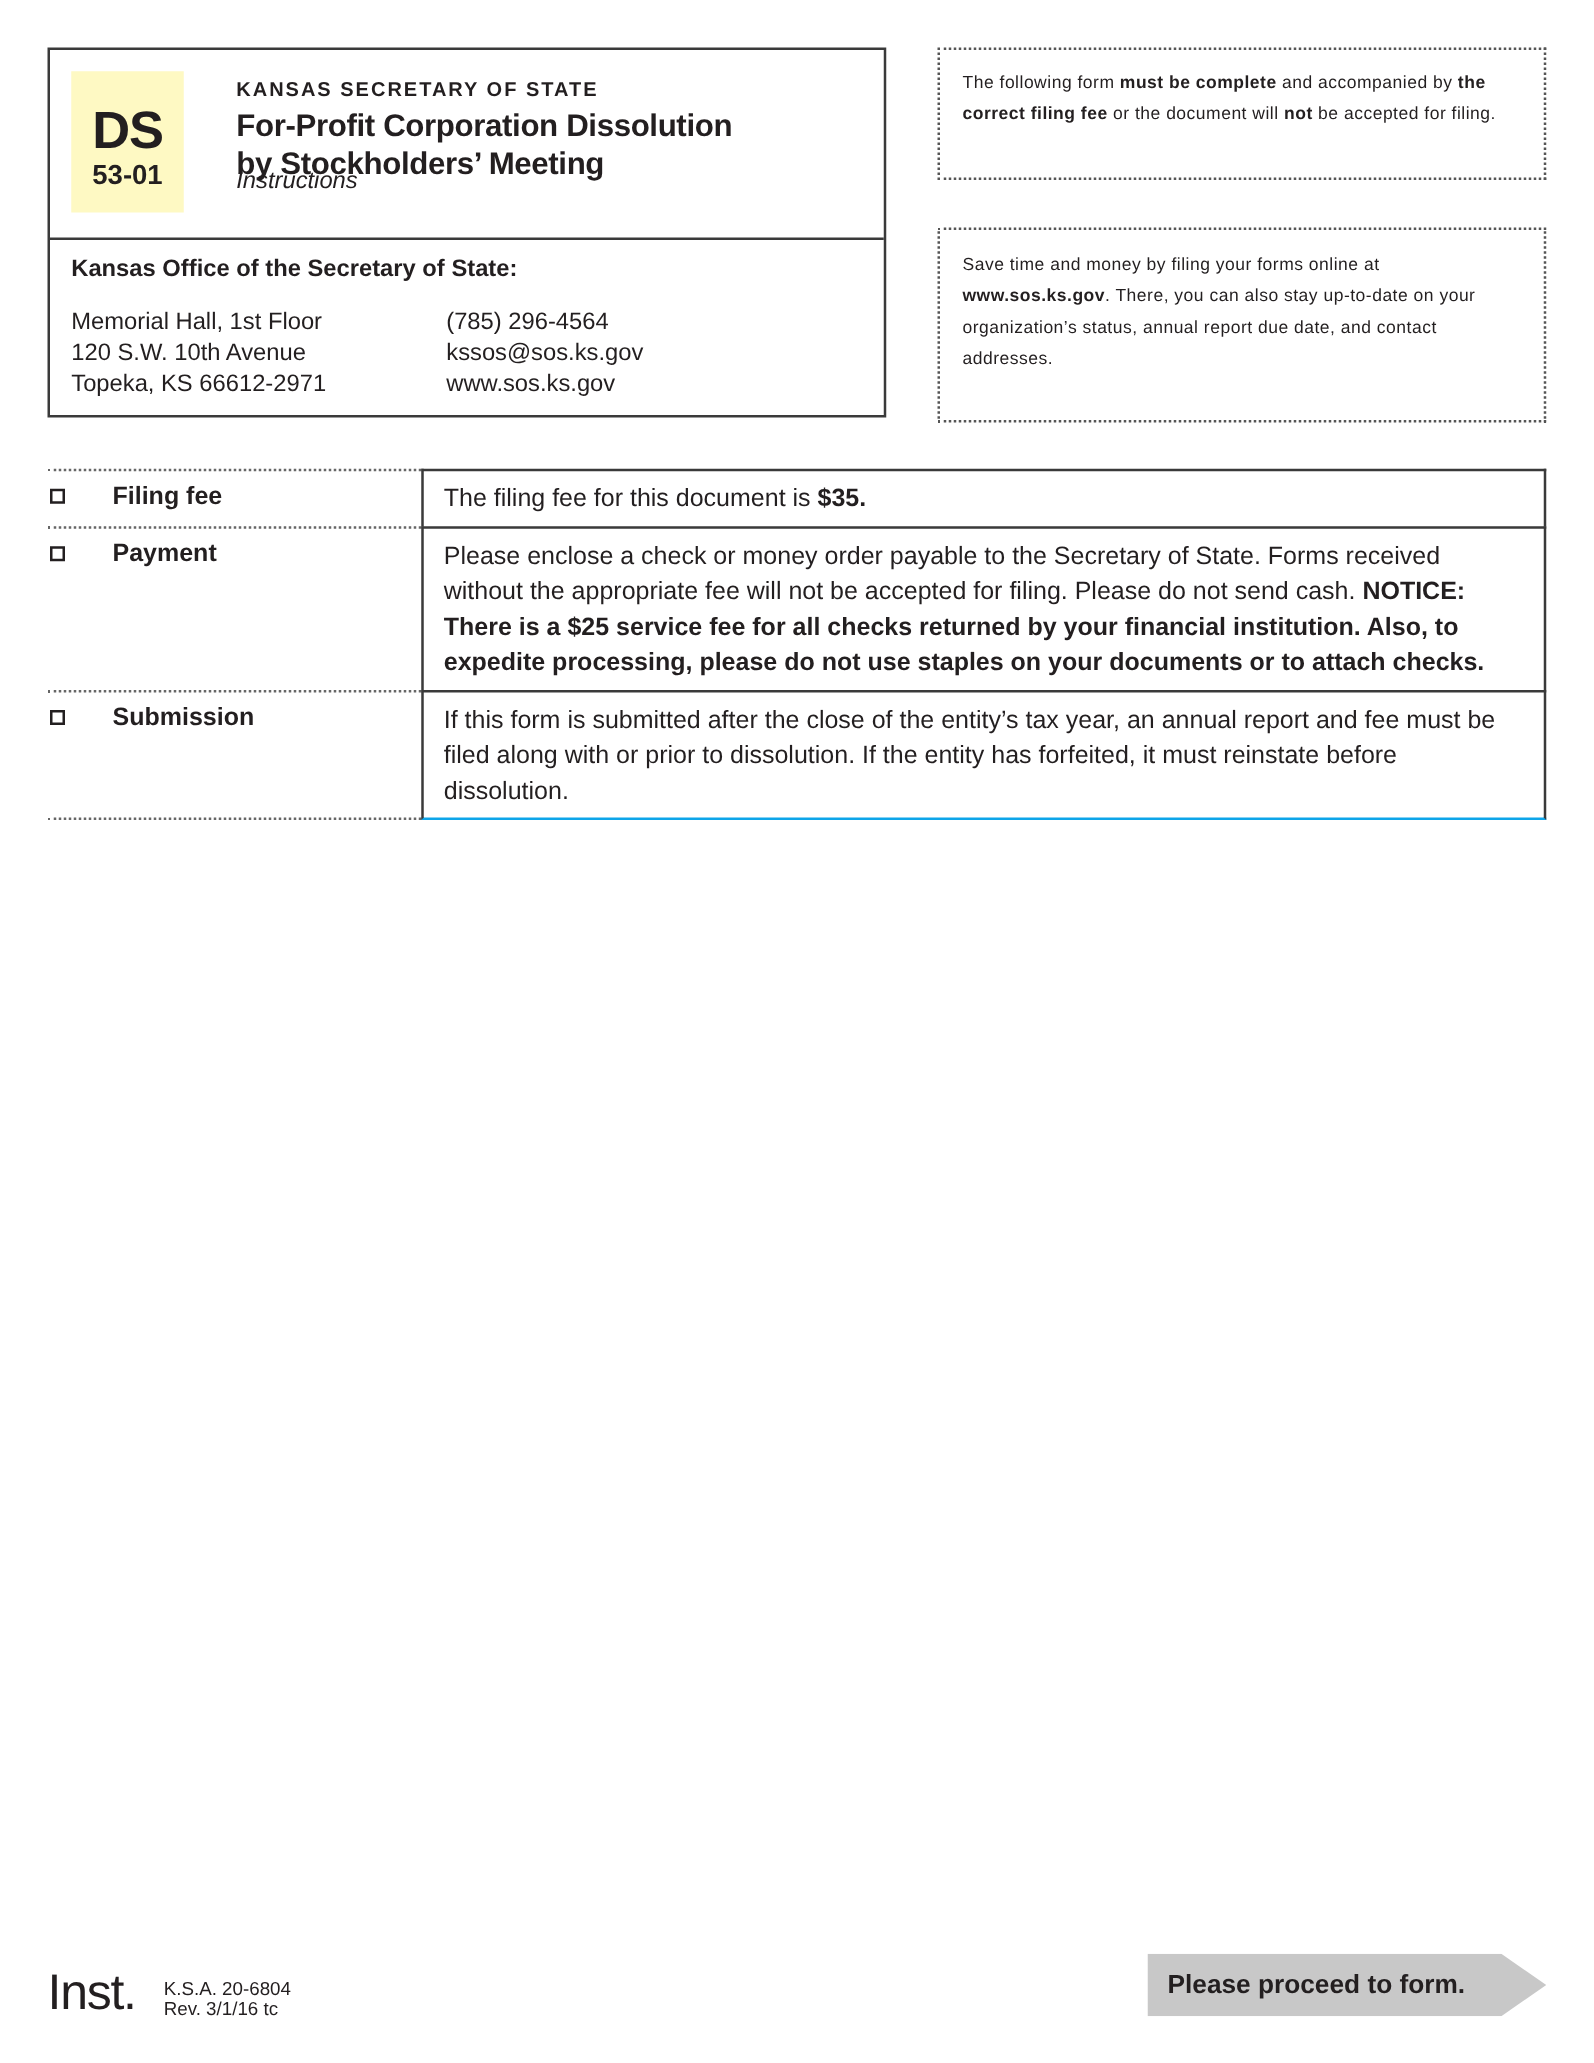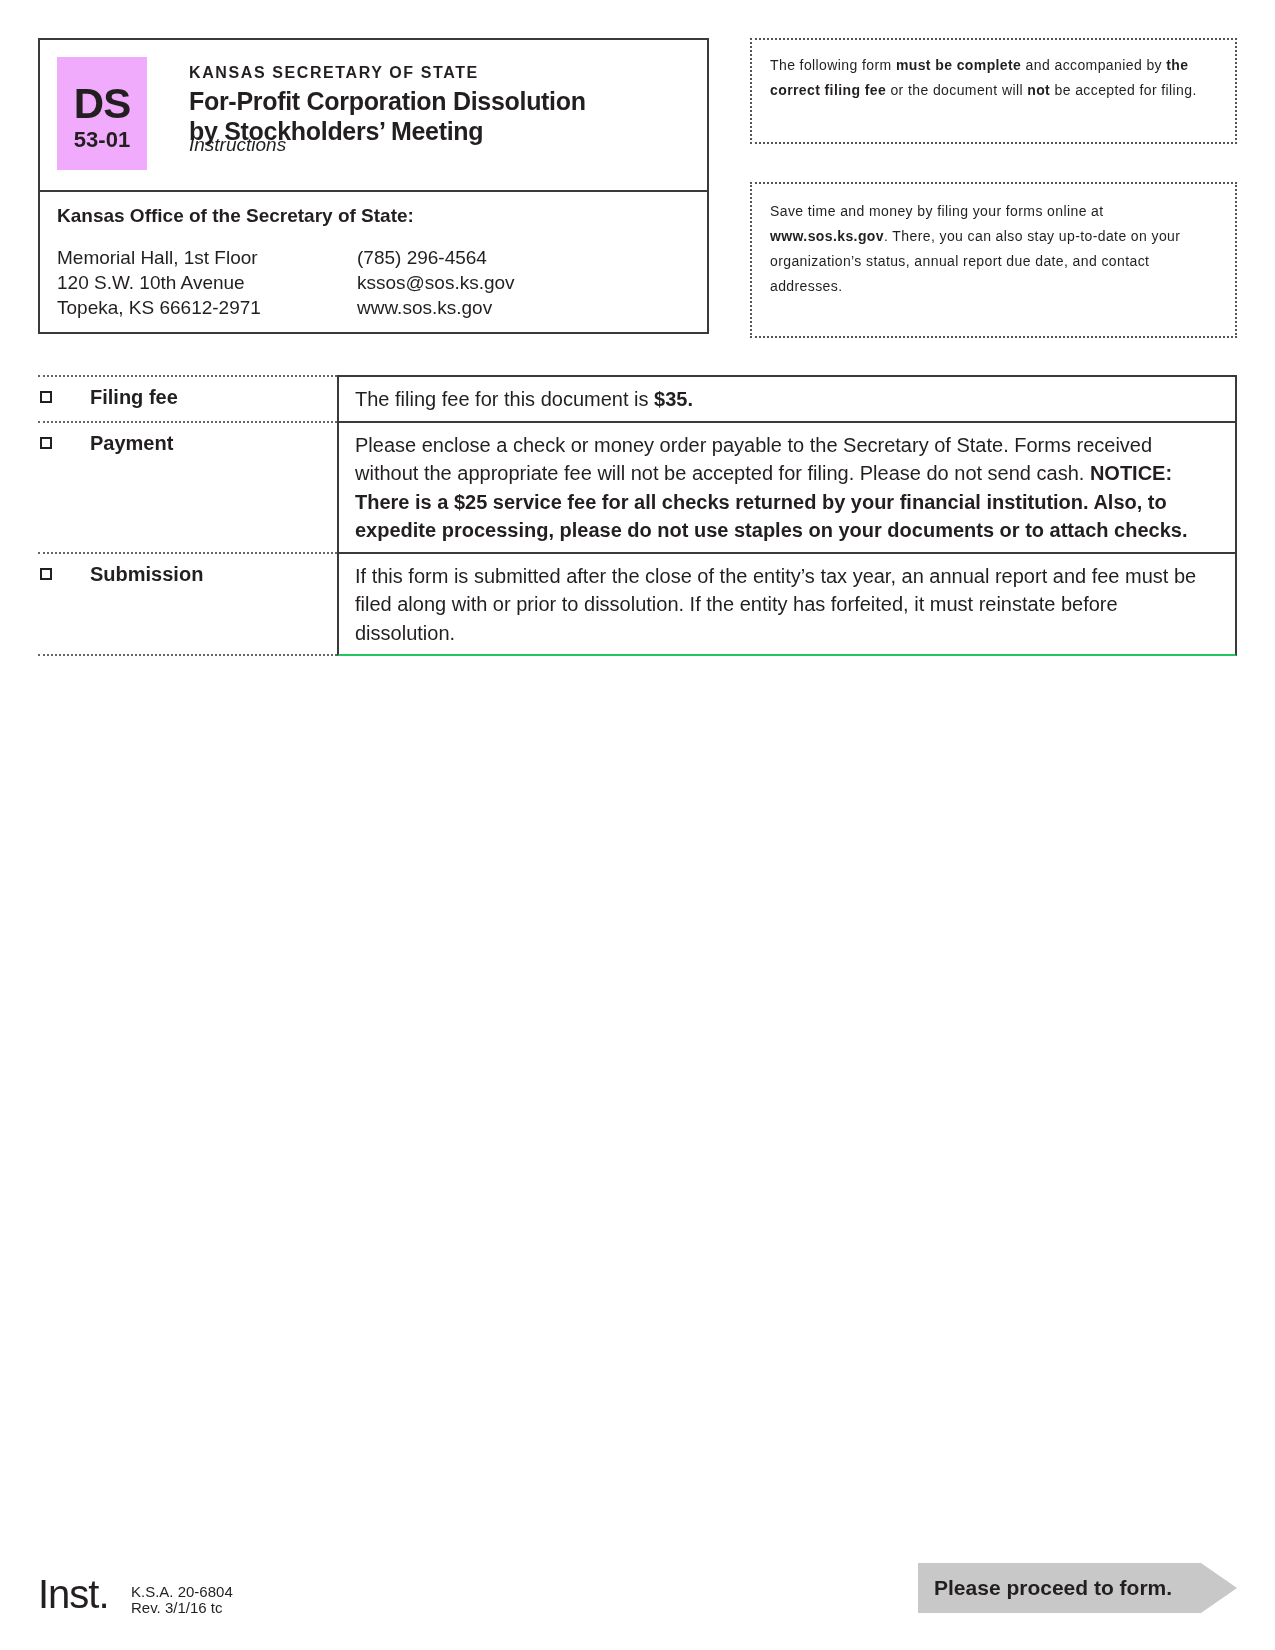--- a/index.html
+++ b/index.html
@@ -3,21 +3,21 @@
 <meta charset="utf-8">
 <style>
   html, body { margin: 0; padding: 0; background: #ffffff; }
   body { width: 1275px; height: 1650px; position: relative; overflow: hidden;
          font-family: "Liberation Sans", sans-serif; color: #231f20; }
   .abs { position: absolute; }
 
   
   #header-box { left: 38px; top: 38px; width: 671px; height: 296px; border: 2px solid #3a3a3a; box-sizing: border-box; }
   #header-top { position: absolute; left: 0; top: 0; right: 0; height: 150px; border-bottom: 2px solid #3a3a3a; }
-  #ds-badge { position: absolute; left: 17px; top: 17px; width: 90px; height: 113px; background: #f0abfc; text-align: center; }
+  #ds-badge { position: absolute; left: 17px; top: 17px; width: 90px; height: 113px; background: #fef9c3; text-align: center; }
   #ds-code { display: block; font-weight: bold; font-size: 42px; line-height: 42px; margin-top: 26px; letter-spacing: -1px; }
   #ds-number { display: block; font-weight: bold; font-size: 22px; line-height: 26px; margin-top: 2px; }
   #agency { position: absolute; left: 149px; top: 24px; font-size: 16px; font-weight: bold; letter-spacing: 1.6px; }
   #title1 { position: absolute; left: 149px; top: 46px; font-size: 25px; font-weight: bold; line-height: 30px; letter-spacing: -0.3px; }
   #title2 { position: absolute; left: 149px; top: 76px; font-size: 25px; font-weight: bold; line-height: 30px; letter-spacing: -0.3px; }
   #subtitle { position: absolute; left: 149px; top: 94px; font-size: 19px; font-style: italic; }
 
   #office-heading { position: absolute; left: 17px; top: 165px; font-size: 19px; font-weight: bold; }
   .addr-col { position: absolute; top: 205px; font-size: 19px; line-height: 25px; }
   #addr-left { left: 17px; }
@@ -31,21 +31,21 @@
 
   
   #checklist { position: absolute; left: 38px; top: 375px; width: 1199px; }
   .row { position: relative; }
   .row-left { position: absolute; left: 0; top: 0; bottom: 0; width: 299px; border-top: 2px dotted #666; box-sizing: border-box; }
   .row.last .row-left { border-bottom: 2px dotted #666; }
   .checkbox { position: absolute; left: 2px; top: 14px; width: 12px; height: 12px; border: 2px solid #231f20; box-sizing: border-box; }
   .row-label { position: absolute; left: 52px; top: 9px; font-size: 20px; font-weight: bold; }
   .row-right { margin-left: 299px; border: 2px solid #3a3a3a; border-bottom: none; box-sizing: border-box;
                padding: 8px 16px 7px 16px; font-size: 20px; line-height: 28.5px; }
-  .row.last .row-right { border-bottom: 2px solid #22c55e; }
+  .row.last .row-right { border-bottom: 2px solid #0ea5e9; }
   b { font-weight: bold; }
 
   
   #inst { left: 38px; top: 1572px; font-size: 40px; font-weight: normal; line-height: 44px; letter-spacing: -1px; }
   #ksa { left: 131px; top: 1584px; font-size: 15px; line-height: 16px; }
   #proceed { left: 918px; top: 1563px; width: 319px; height: 50px; }
   #proceed svg { position: absolute; left: 0; top: 0; }
   #proceed-label { position: absolute; left: 16px; top: 13px; font-size: 21px; font-weight: bold; }
 </style>
 </head>

